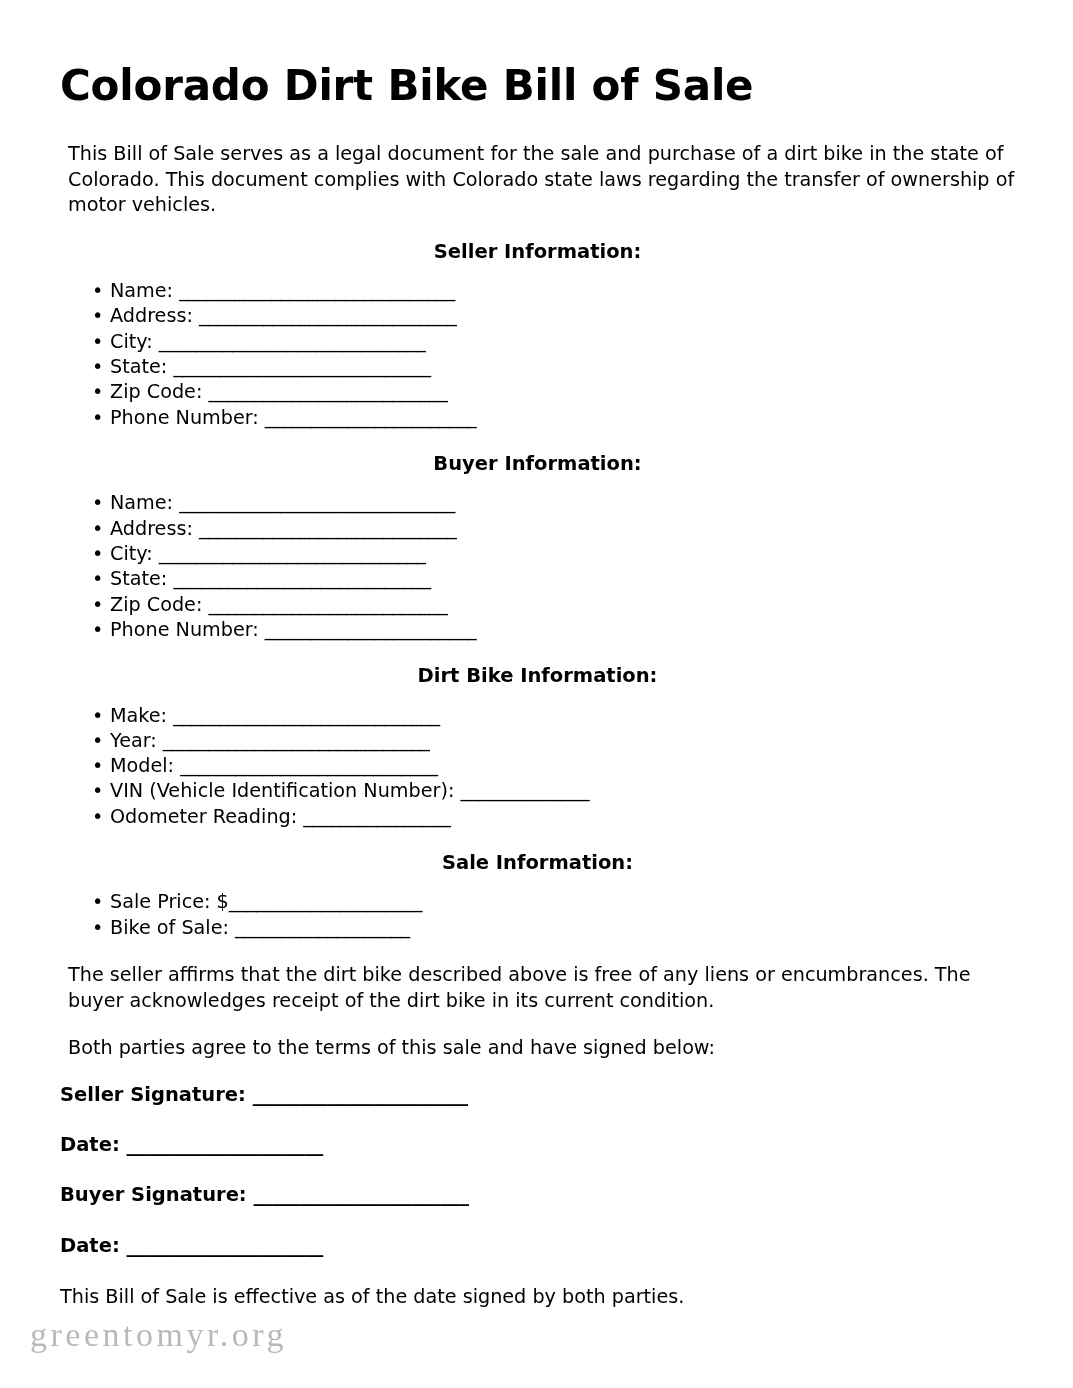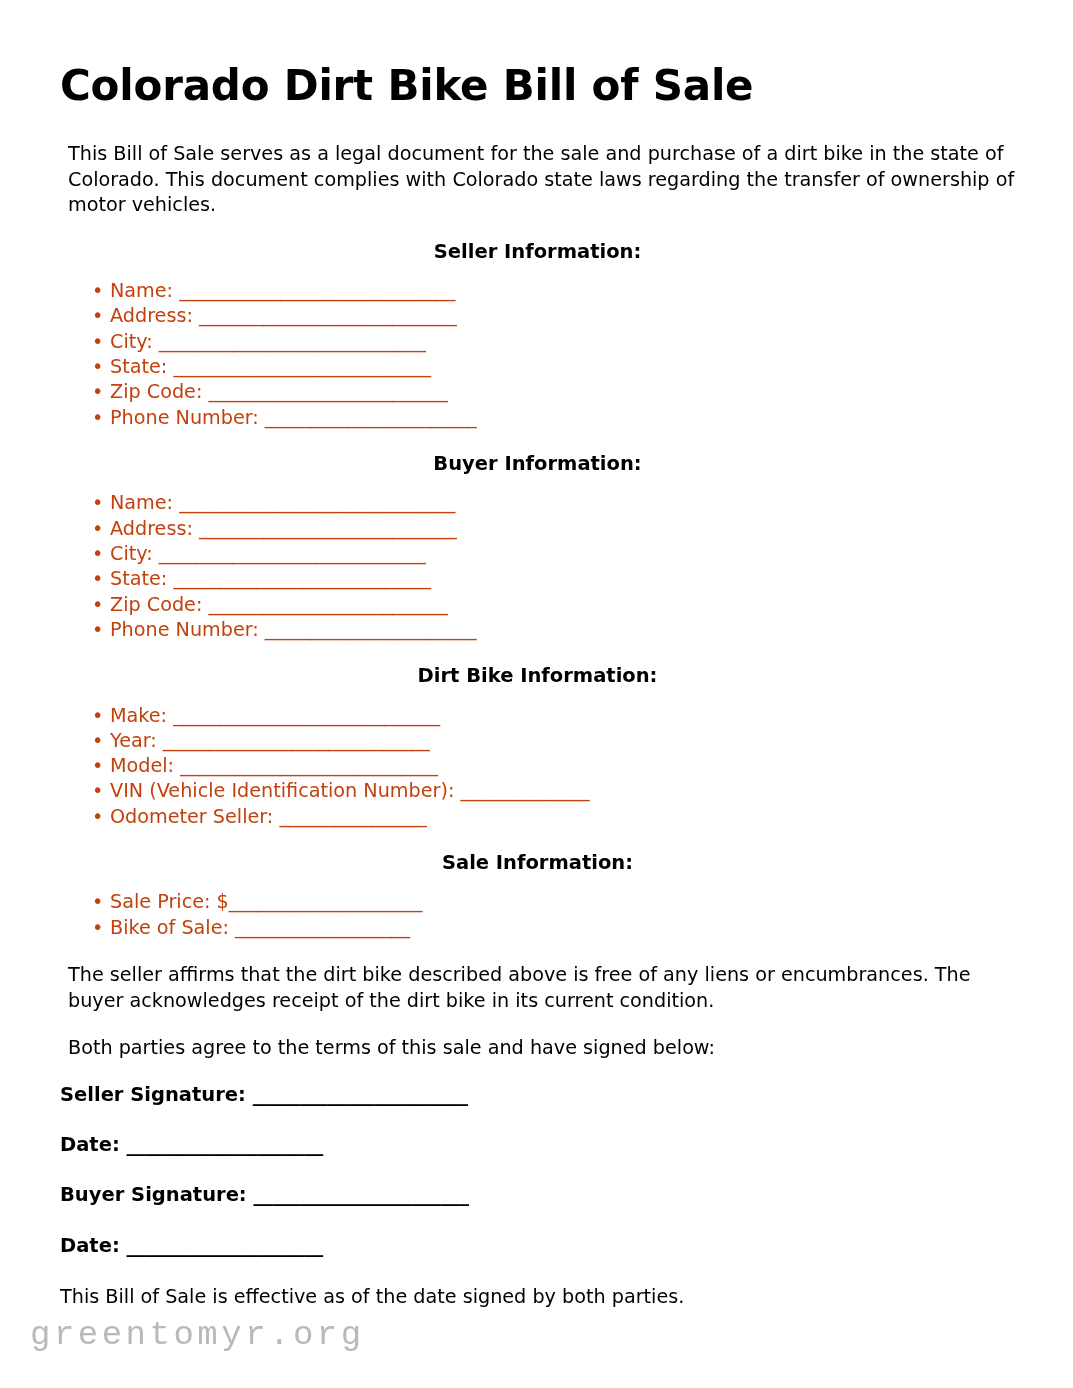--- a/index.html
+++ b/index.html
@@ -62,21 +62,21 @@
 
   ul.field-list {
     list-style: none;
     margin: 0 0 22px 0;
     padding: 0;
   }
 
   ul.field-list li {
     font-size: 19.2px;
     line-height: 25.3px;
-    color: #c2410c;
+    color: #000000;
     position: relative;
     padding-left: 50px;
     white-space: nowrap;
   }
 
   ul.field-list li::before {
     content: "\2022";
     position: absolute;
     left: 32px;
     top: 0;
@@ -105,21 +105,21 @@
     font-size: 19.2px;
     line-height: 25.6px;
     margin: 12px 0 0 0;
     color: #000;
   }
 
   .watermark {
     position: absolute;
     left: 30px;
     top: 1316px;
-    font-family: Liberation Mono, monospace;
+    font-family: Liberation Serif, serif;
     font-size: 34px;
     letter-spacing: 3.5px;
     color: #b9b9b9;
     user-select: none;
     white-space: nowrap;
   }
 </style>
 </head>
 <body>
 
@@ -149,21 +149,21 @@
       <li><span>Zip Code:</span> <span class="blank">__________________________</span></li>
       <li><span>Phone Number:</span> <span class="blank">_______________________</span></li>
     </ul>
 
     <h2 class="section-title">Dirt Bike Information:</h2>
     <ul class="field-list">
       <li><span>Make:</span> <span class="blank">_____________________________</span></li>
       <li><span>Year:</span> <span class="blank">_____________________________</span></li>
       <li><span>Model:</span> <span class="blank">____________________________</span></li>
       <li><span>VIN (Vehicle Identification Number):</span> <span class="blank">______________</span></li>
-      <li><span>Odometer Seller:</span> <span class="blank">________________</span></li>
+      <li><span>Odometer Reading:</span> <span class="blank">________________</span></li>
     </ul>
 
     <h2 class="section-title">Sale Information:</h2>
     <ul class="field-list">
       <li><span>Sale Price: $</span><span class="blank">_____________________</span></li>
       <li><span>Bike of Sale:</span> <span class="blank">___________________</span></li>
     </ul>
 
     <p class="para">The seller affirms that the dirt bike described above is free of any liens or encumbrances. The buyer acknowledges receipt of the dirt bike in its current condition.</p>
 

